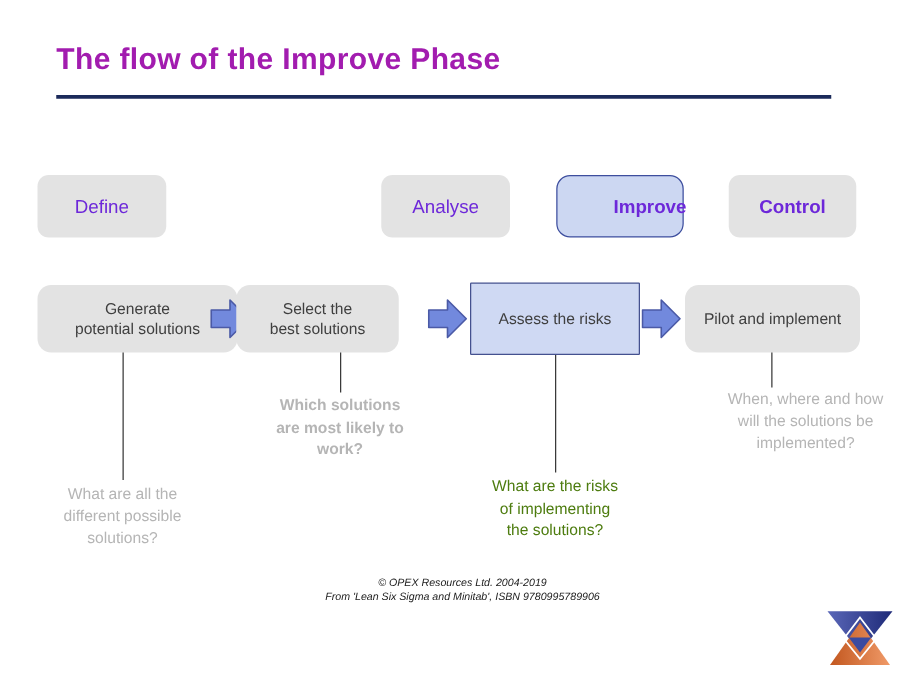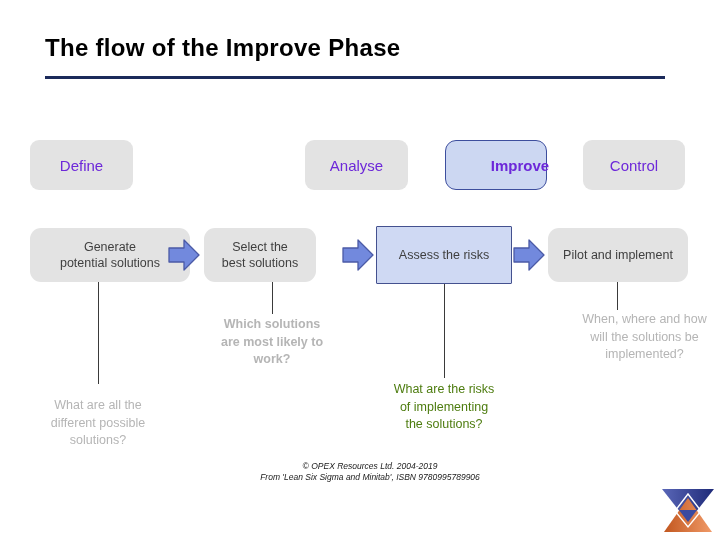--- a/index.html
+++ b/index.html
@@ -3,21 +3,21 @@
 <meta charset="utf-8">
 <style>
   html,body{margin:0;padding:0;background:#ffffff;}
   #slide{
     position:relative;width:720px;height:540px;background:#ffffff;
     font-family:"Liberation Sans","DejaVu Sans",sans-serif;overflow:hidden;
   }
   .abs{position:absolute;}
   
   #title{
-    left:45px;top:34px;font-size:24px;font-weight:bold;color:#000000;
+    left:45px;top:34px;font-size:24px;font-weight:bold;color:#a21caf;
     letter-spacing:0.3px;
   }
   #title-rule{left:45px;top:76px;width:620px;height:3px;background:#1b2a5a;}
   
   .phase-box{
     top:140px;width:103px;height:50px;background:#e3e3e3;border-radius:9px;
     display:flex;align-items:center;justify-content:center;
     font-size:15px;color:#6d28d9;box-sizing:border-box;
   }
   .phase-box.hl{
@@ -54,50 +54,50 @@
 <body>
 
 <div id="slide">
 
   <div id="title" class="abs">The flow of the Improve Phase</div>
   <div id="title-rule" class="abs"></div>
 
   <div class="abs phase-box" style="left:30px;">Define</div>
   <div class="abs phase-box" style="left:305px;">Analyse</div>
   <div class="abs phase-box hl" style="left:445px;width:102px;">Improve</div>
-  <div class="abs phase-box" style="left:583px;width:102px;">Control</div>
+  <div class="abs phase-box" style="left:583px;width:102px;font-weight:bold;">Control</div>
 
   <div class="abs step-box" style="left:30px;width:160px;">Generate
 potential solutions</div>
 
   <svg class="abs arrow" style="left:168px;" viewBox="0 0 33 36">
     <polygon points="1,11 16,11 16,3 31,18 16,33 16,25 1,25" fill="#7289dd" stroke="#4b5aa6" stroke-width="1.3" stroke-linejoin="round"></polygon>
   </svg>
 
-  <div class="abs step-box" style="left:204px;width:112px;">Select the
+  <div class="abs step-box" style="left:189px;width:130px;">Select the
 best solutions</div>
 
   <svg class="abs arrow" style="left:342px;" viewBox="0 0 33 36">
     <polygon points="1,11 16,11 16,3 31,18 16,33 16,25 1,25" fill="#7289dd" stroke="#4b5aa6" stroke-width="1.3" stroke-linejoin="round"></polygon>
   </svg>
 
   <div class="abs step-box hl" style="left:376px;width:136px;">Assess the risks</div>
 
   <svg class="abs arrow" style="left:513px;" viewBox="0 0 33 36">
     <polygon points="1,11 16,11 16,3 31,18 16,33 16,25 1,25" fill="#7289dd" stroke="#4b5aa6" stroke-width="1.3" stroke-linejoin="round"></polygon>
   </svg>
 
   <div class="abs step-box" style="left:548px;width:140px;">Pilot and implement</div>
 
   <div class="abs connector" style="left:98px;top:282px;height:102px;"></div>
   <div class="abs connector" style="left:272px;top:282px;height:32px;"></div>
   <div class="abs connector" style="left:444px;top:284px;height:94px;"></div>
   <div class="abs connector" style="left:617px;top:282px;height:28px;"></div>
 
-  <div class="abs caption muted" style="left:23px;top:387px;width:150px;margin-top:10px;">What are all the
+  <div class="abs caption muted" style="left:23px;top:387px;width:150px;">What are all the
 different possible
 solutions?</div>
   <div class="abs caption muted" style="left:197px;top:316px;width:150px;font-weight:bold;">Which solutions
 are most likely to
 work?</div>
   <div class="abs caption dark" style="left:369px;top:381px;width:150px;">What are the risks
 of implementing
 the solutions?</div>
   <div class="abs caption muted" style="left:562px;top:311px;width:165px;">When, where and how
 will the solutions be

